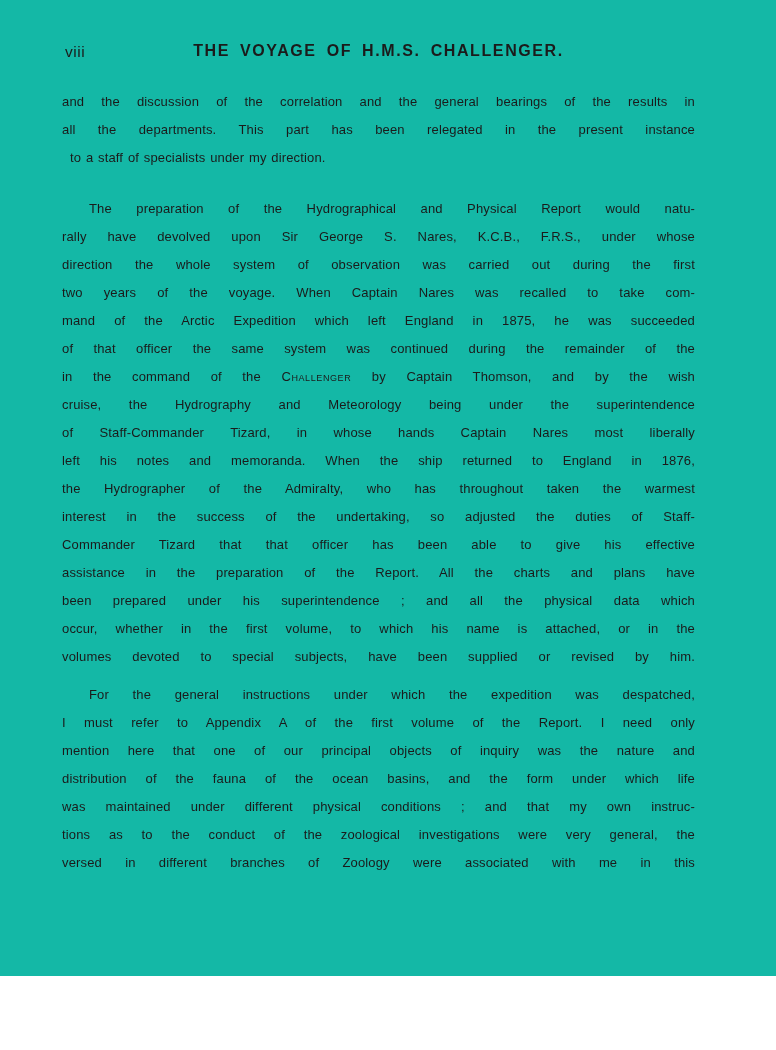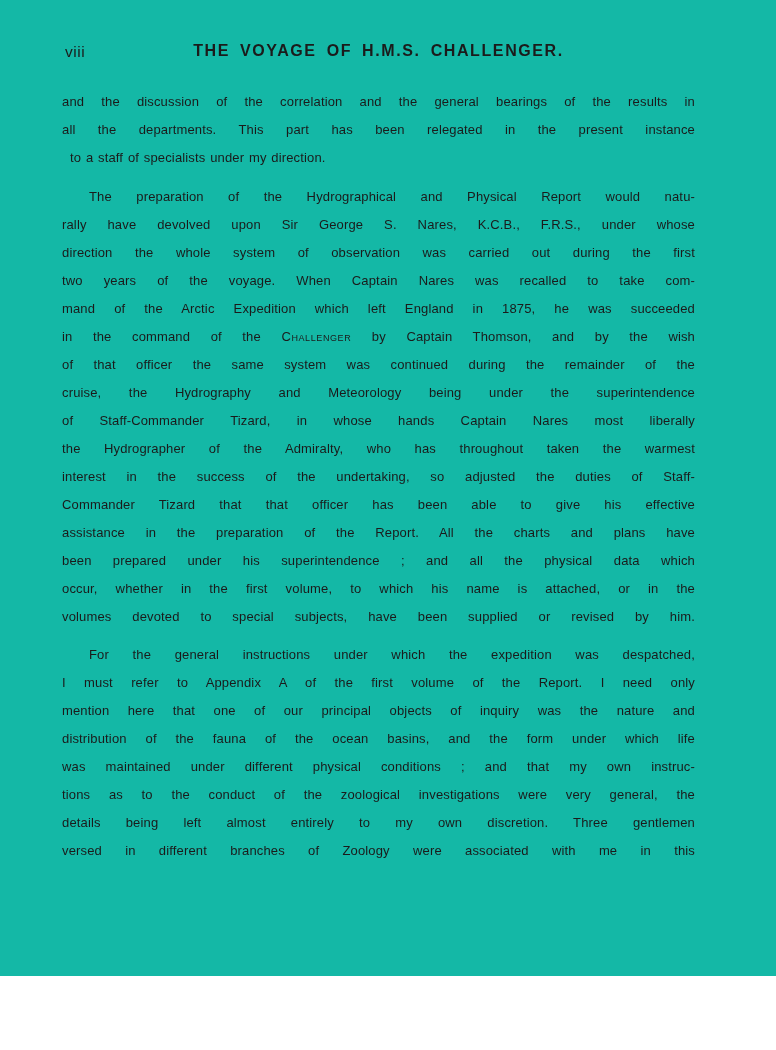--- a/index.html
+++ b/index.html
@@ -38,21 +38,21 @@
     position: absolute;
     left: 62px;
     top: 88px;
     width: 633px;
     font-size: 13px;
     line-height: 28px;
     letter-spacing: 0.15px;
     word-spacing: 1px;
   }
   .para { margin: 0; padding: 0; }
-  .para.p2 { margin-top: 11px; }
+  .para.p2 { margin-top: 23px; }
   .para.p3 { margin-top: 10px; }
   .tline {
     display: block;
     text-align: justify;
     text-align-last: justify;
     white-space: normal;
   }
   .tline.last-short { text-align-last: left; margin-left: 8px; }
   .tline.indent { text-indent: 27px; }
   .sc { font-variant: small-caps; letter-spacing: 0.6px; }
@@ -83,41 +83,41 @@
       <span class="tline">all the departments.  This part has been relegated in the present instance</span>
       <span class="tline last-short">to a staff of specialists under my direction.</span>
     </p>
 
     <p class="para p2">
       <span class="tline indent">The preparation of the Hydrographical and Physical Report would natu-</span>
       <span class="tline">rally have devolved upon Sir George S. Nares, K.C.B., F.R.S., under whose</span>
       <span class="tline">direction the whole system of observation was carried out during the first</span>
       <span class="tline">two years of the voyage.  When Captain Nares was recalled to take com-</span>
       <span class="tline">mand of the Arctic Expedition which left England in 1875, he was succeeded</span>
+      <span class="tline">of that officer the same system was continued during the remainder of the</span>
       <span class="tline"><span>in the command of the </span><span class="sc">Challenger</span><span> by Captain Thomson, and by the wish</span></span>
-      <span class="tline">of that officer the same system was continued during the remainder of the</span>
       <span class="tline">cruise, the Hydrography and Meteorology being under the superintendence</span>
       <span class="tline">of Staff-Commander Tizard, in whose hands Captain Nares most liberally</span>
+      <span class="tline">left his notes and memoranda.  When the ship returned to England in 1876,</span>
       <span class="tline">the Hydrographer of the Admiralty, who has throughout taken the warmest</span>
       <span class="tline">interest in the success of the undertaking, so adjusted the duties of Staff-</span>
       <span class="tline">Commander Tizard that that officer has been able to give his effective</span>
       <span class="tline">assistance in the preparation of the Report.  All the charts and plans have</span>
       <span class="tline">been prepared under his superintendence ; and all the physical data which</span>
       <span class="tline">occur, whether in the first volume, to which his name is attached, or in the</span>
       <span class="tline">volumes devoted to special subjects, have been supplied or revised by him.</span>
     </p>
 
     <p class="para p3">
       <span class="tline indent">For the general instructions under which the expedition was despatched,</span>
       <span class="tline">I must refer to Appendix A of the first volume of the Report.  I need only</span>
       <span class="tline">mention here that one of our principal objects of inquiry was the nature and</span>
       <span class="tline">distribution of the fauna of the ocean basins, and the form under which life</span>
       <span class="tline">was maintained under different physical conditions ; and that my own instruc-</span>
       <span class="tline">tions as to the conduct of the zoological investigations were very general, the</span>
-      <span class="tline">details being left almost entirely to my own discretion.  Three gentlemen</span>
       <span class="tline">versed in different branches of Zoology were associated with me in this</span>
     </p>
 
   </div>
 
   <div class="scan-bar"></div>
 
 </div>
 
 </body></html>

